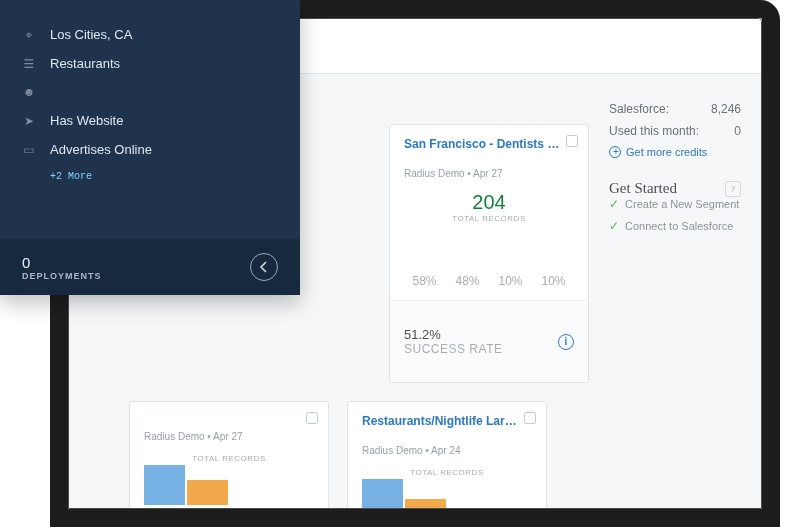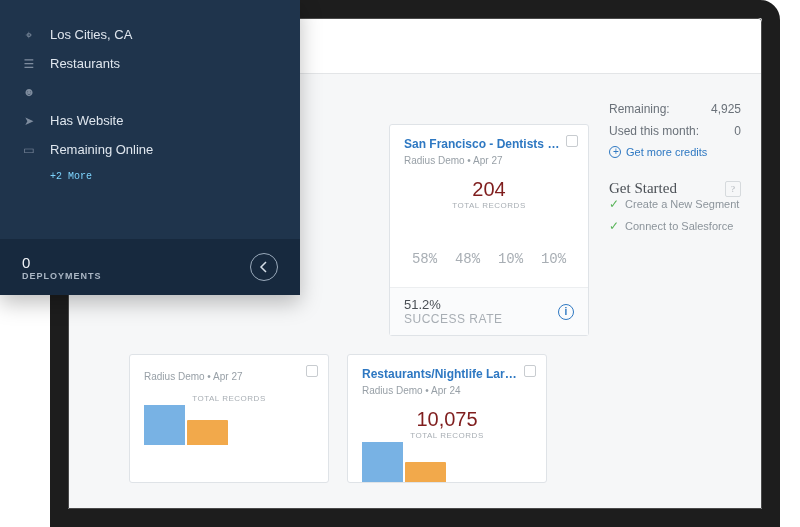--- a/index.html
+++ b/index.html
@@ -78,29 +78,29 @@
     color: #2e78c2;
     font-size: 12px;
     font-weight: 600;
     white-space: nowrap;
     overflow: hidden;
     text-overflow: ellipsis;
   }
   .card-sub {
     font-size: 10px;
     color: #98a0a7;
-    margin-top: 4px;
+    margin-top: 17px;
   }
   .card-metric {
     text-align: center;
     padding: 6px 0 2px;
   }
   .card-metric .num {
     font-size: 20px;
-    color: #7f1d1d;
+    color: #15803d;
     font-weight: 400;
   }
   .card-metric .lbl {
     font-size: 8px;
     color: #a8aeb4;
     letter-spacing: 0.5px;
   }
   .chart {
     height: 75px;
     display: flex;
@@ -112,30 +112,29 @@
     flex: 1;
     display: flex;
     flex-direction: column;
     align-items: center;
   }
   .bar {
     width: 100%;
     border-radius: 1px 1px 0 0;
   }
   .bar-lbl {
-    font-size: 14px;
+    font-size: 12px;
     color: #a8aeb4;
     margin-top: 4px;
-    margin-bottom: 20px;
-    font-family: Liberation Mono, monospace;
+    margin-bottom: 12px;
   }
   .card-foot {
     border-top: 1px solid #eceef0;
     background: #fafbfc;
-    padding: 9px 14px;
+    padding: 26px 14px;
     display: flex;
     align-items: center;
     justify-content: space-between;
   }
   .foot-left .rate {
     font-size: 13px;
     color: #4a4f55;
     font-weight: 500;
   }
   .foot-left .rate-lbl {
@@ -340,41 +339,40 @@
 
         <div class="card">
           <div class="card-check"></div>
           <div class="card-head">
             <div class="card-title">Restaurants/Nightlife Large Cities</div>
             <div class="card-sub">
               <span>Radius Demo</span> • <span>Apr 24</span>
             </div>
           </div>
           <div class="card-metric">
-            <div class="num">10,075</div>
             <div class="lbl">TOTAL RECORDS</div>
           </div>
           <div class="chart" style="height:40px;overflow:hidden;">
             <div class="bar-wrap">
                 <div class="bar c-blue" style="height:62px"></div>
               </div>
             <div class="bar-wrap">
                 <div class="bar c-orange" style="height:20px"></div>
               </div>
             <div class="bar-wrap"></div>
               <div class="bar-wrap"></div>
           </div>
         </div>
 
       </div>
 
       <div class="side-col">
         <div class="side-row">
-          <span>Remaining:</span>
-          <span>4,925</span>
+          <span>Salesforce:</span>
+          <span>8,246</span>
         </div>
         <div class="side-row">
           <span>Used this month:</span>
           <span>0</span>
         </div>
         <div class="side-link">
           <span class="plus-circle" style="position:relative;">
             <span style="position:absolute;top:0;left:3px;color:#2e78c2;font-size:10px;line-height:10px;">+</span>
           </span>
           <span>Get more credits</span>
@@ -409,21 +407,21 @@
     </li>
     <li class="panel-item">
       <span class="pi-icon">☻</span>
     </li>
     <li class="panel-item">
       <span class="pi-icon">➤</span>
       <span>Has Website</span>
     </li>
     <li class="panel-item">
       <span class="pi-icon">▭</span>
-      <span>Remaining Online</span>
+      <span>Advertises Online</span>
     </li>
     <li class="panel-item pi-more">
       <span>+2 More</span>
     </li>
   </ul>
   <div class="panel-foot">
     <div>
       <div class="dep-count">0</div>
       <div class="dep-label">DEPLOYMENTS</div>
     </div>

